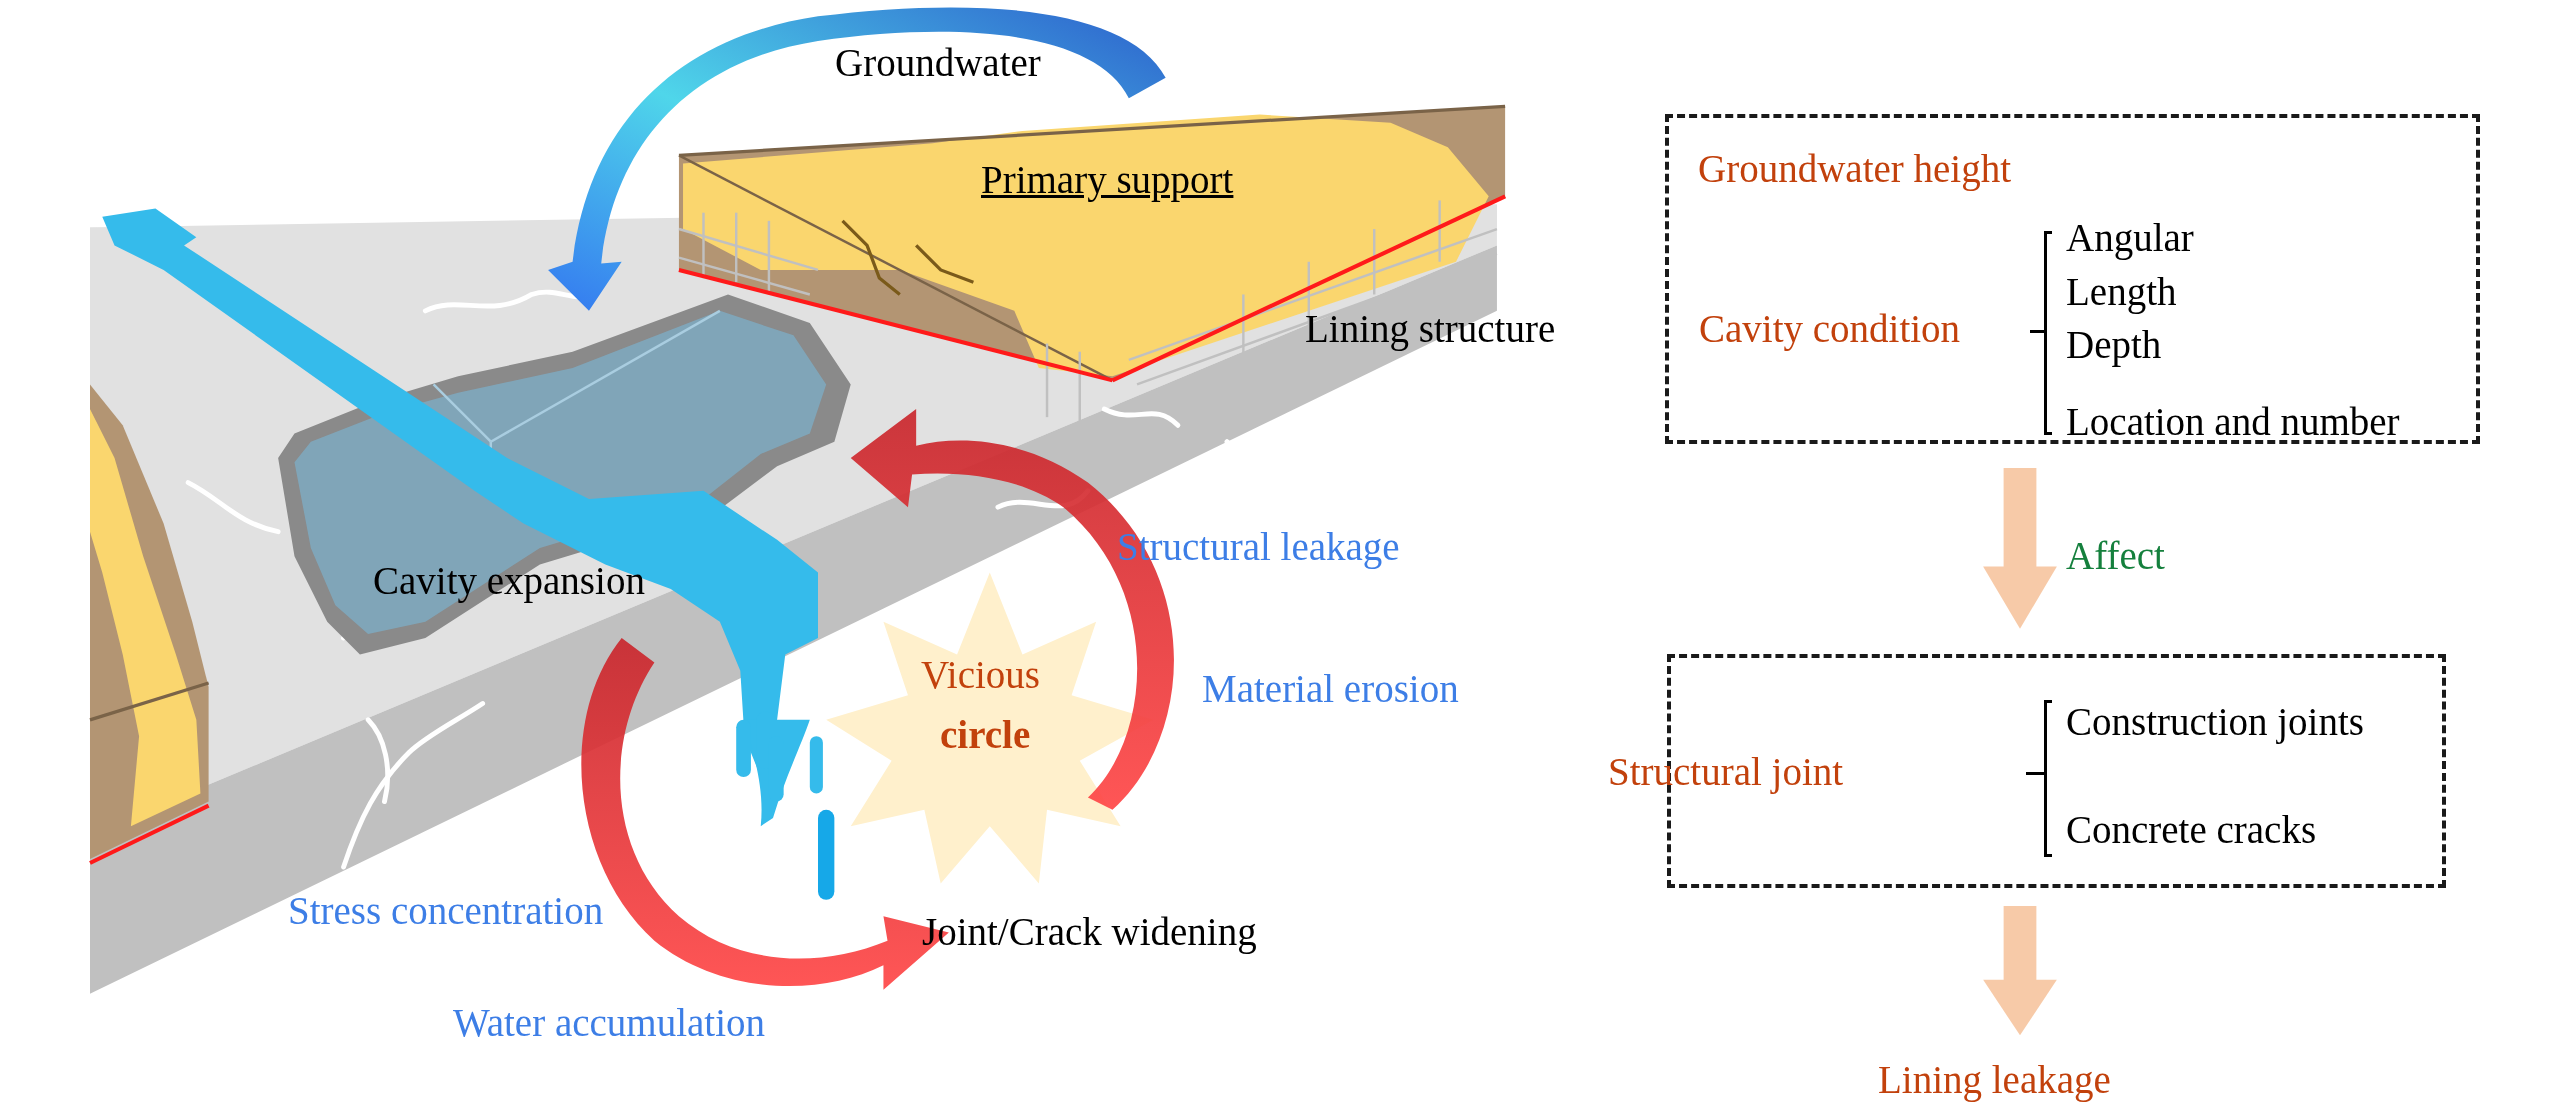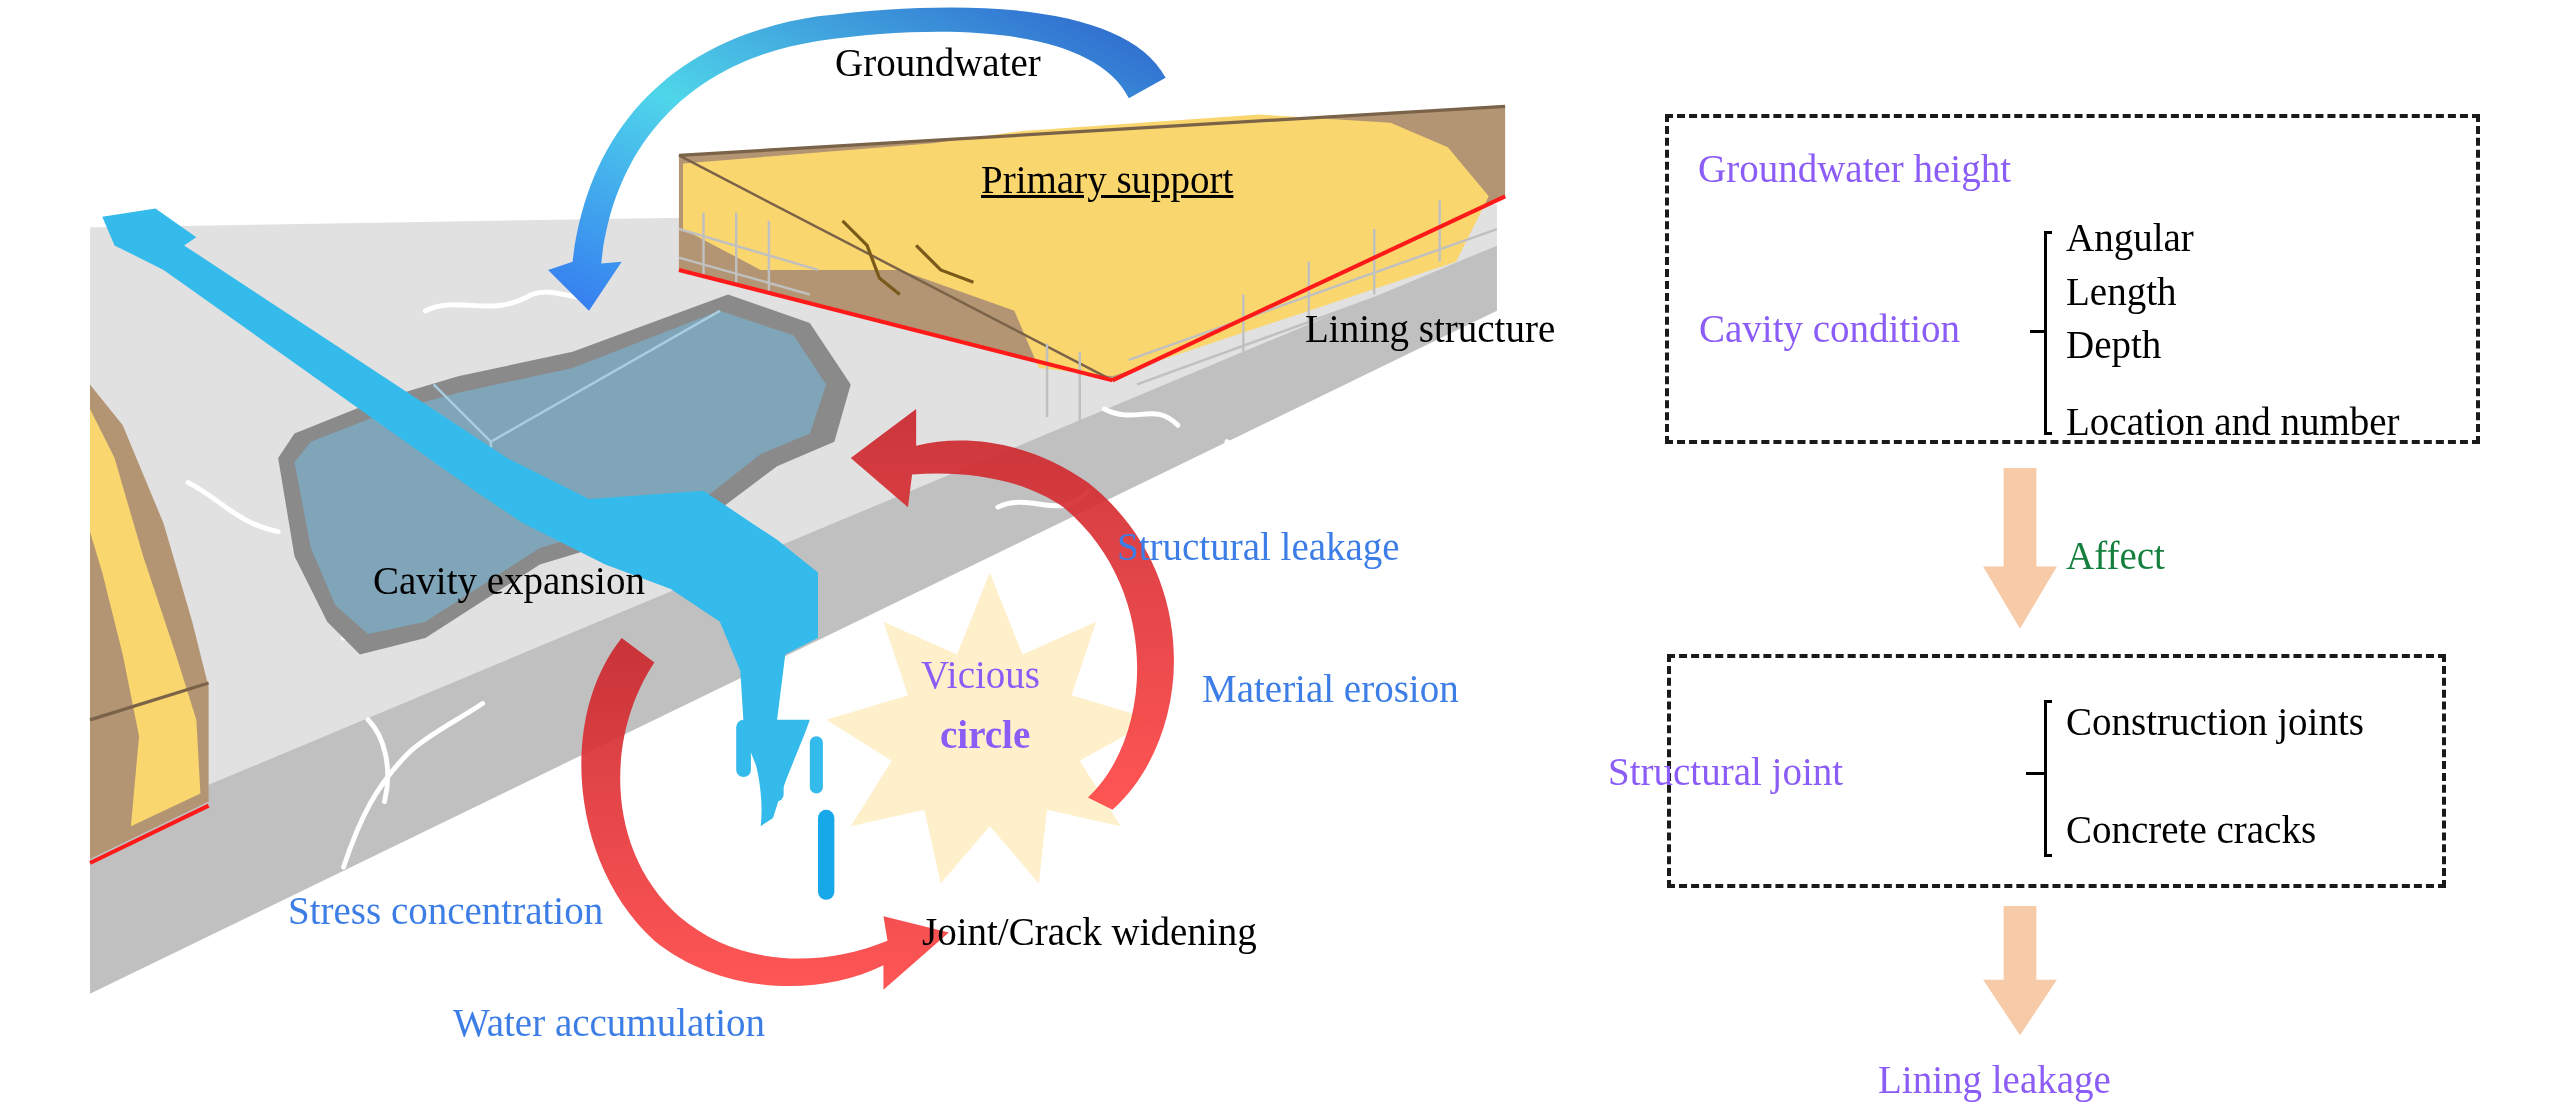--- a/index.html
+++ b/index.html
@@ -2,21 +2,21 @@
 <html style="font-size:13px"><head>
 <meta charset="utf-8">
 <style>
   html, body { margin:0; padding:0; background:#ffffff; }
   body { width:2576px; height:1119px; position:relative; overflow:hidden;
          font-family:"Liberation Serif", serif; }
   #illus { position:absolute; left:0; top:0; width:1636px; height:1119px; }
   .lbl { position:absolute; white-space:nowrap; font-family:"Liberation Serif", serif;
          font-size:39px; line-height:1; }
   .black { color:#000000; }
-  .red { color:#8b5cf6;text-align:center; }
+  .red { color:#c2410c;text-align:center; }
   .blue { color:#3d7ee6; }
   .blue2 { color:#15803d; }
   .dashbox { position:absolute; border:4.1px dashed #1a1a1a; box-sizing:border-box; }
   .bracket { position:absolute; border-left:3.3px solid #000; border-top:3.3px solid #000;
              border-bottom:3.3px solid #000; width:8.2px; box-sizing:border-box; }
   .stub { position:absolute; height:3.3px; background:#000; }
   .arrow-down { position:absolute; }
 </style>
 </head>
 <body>

